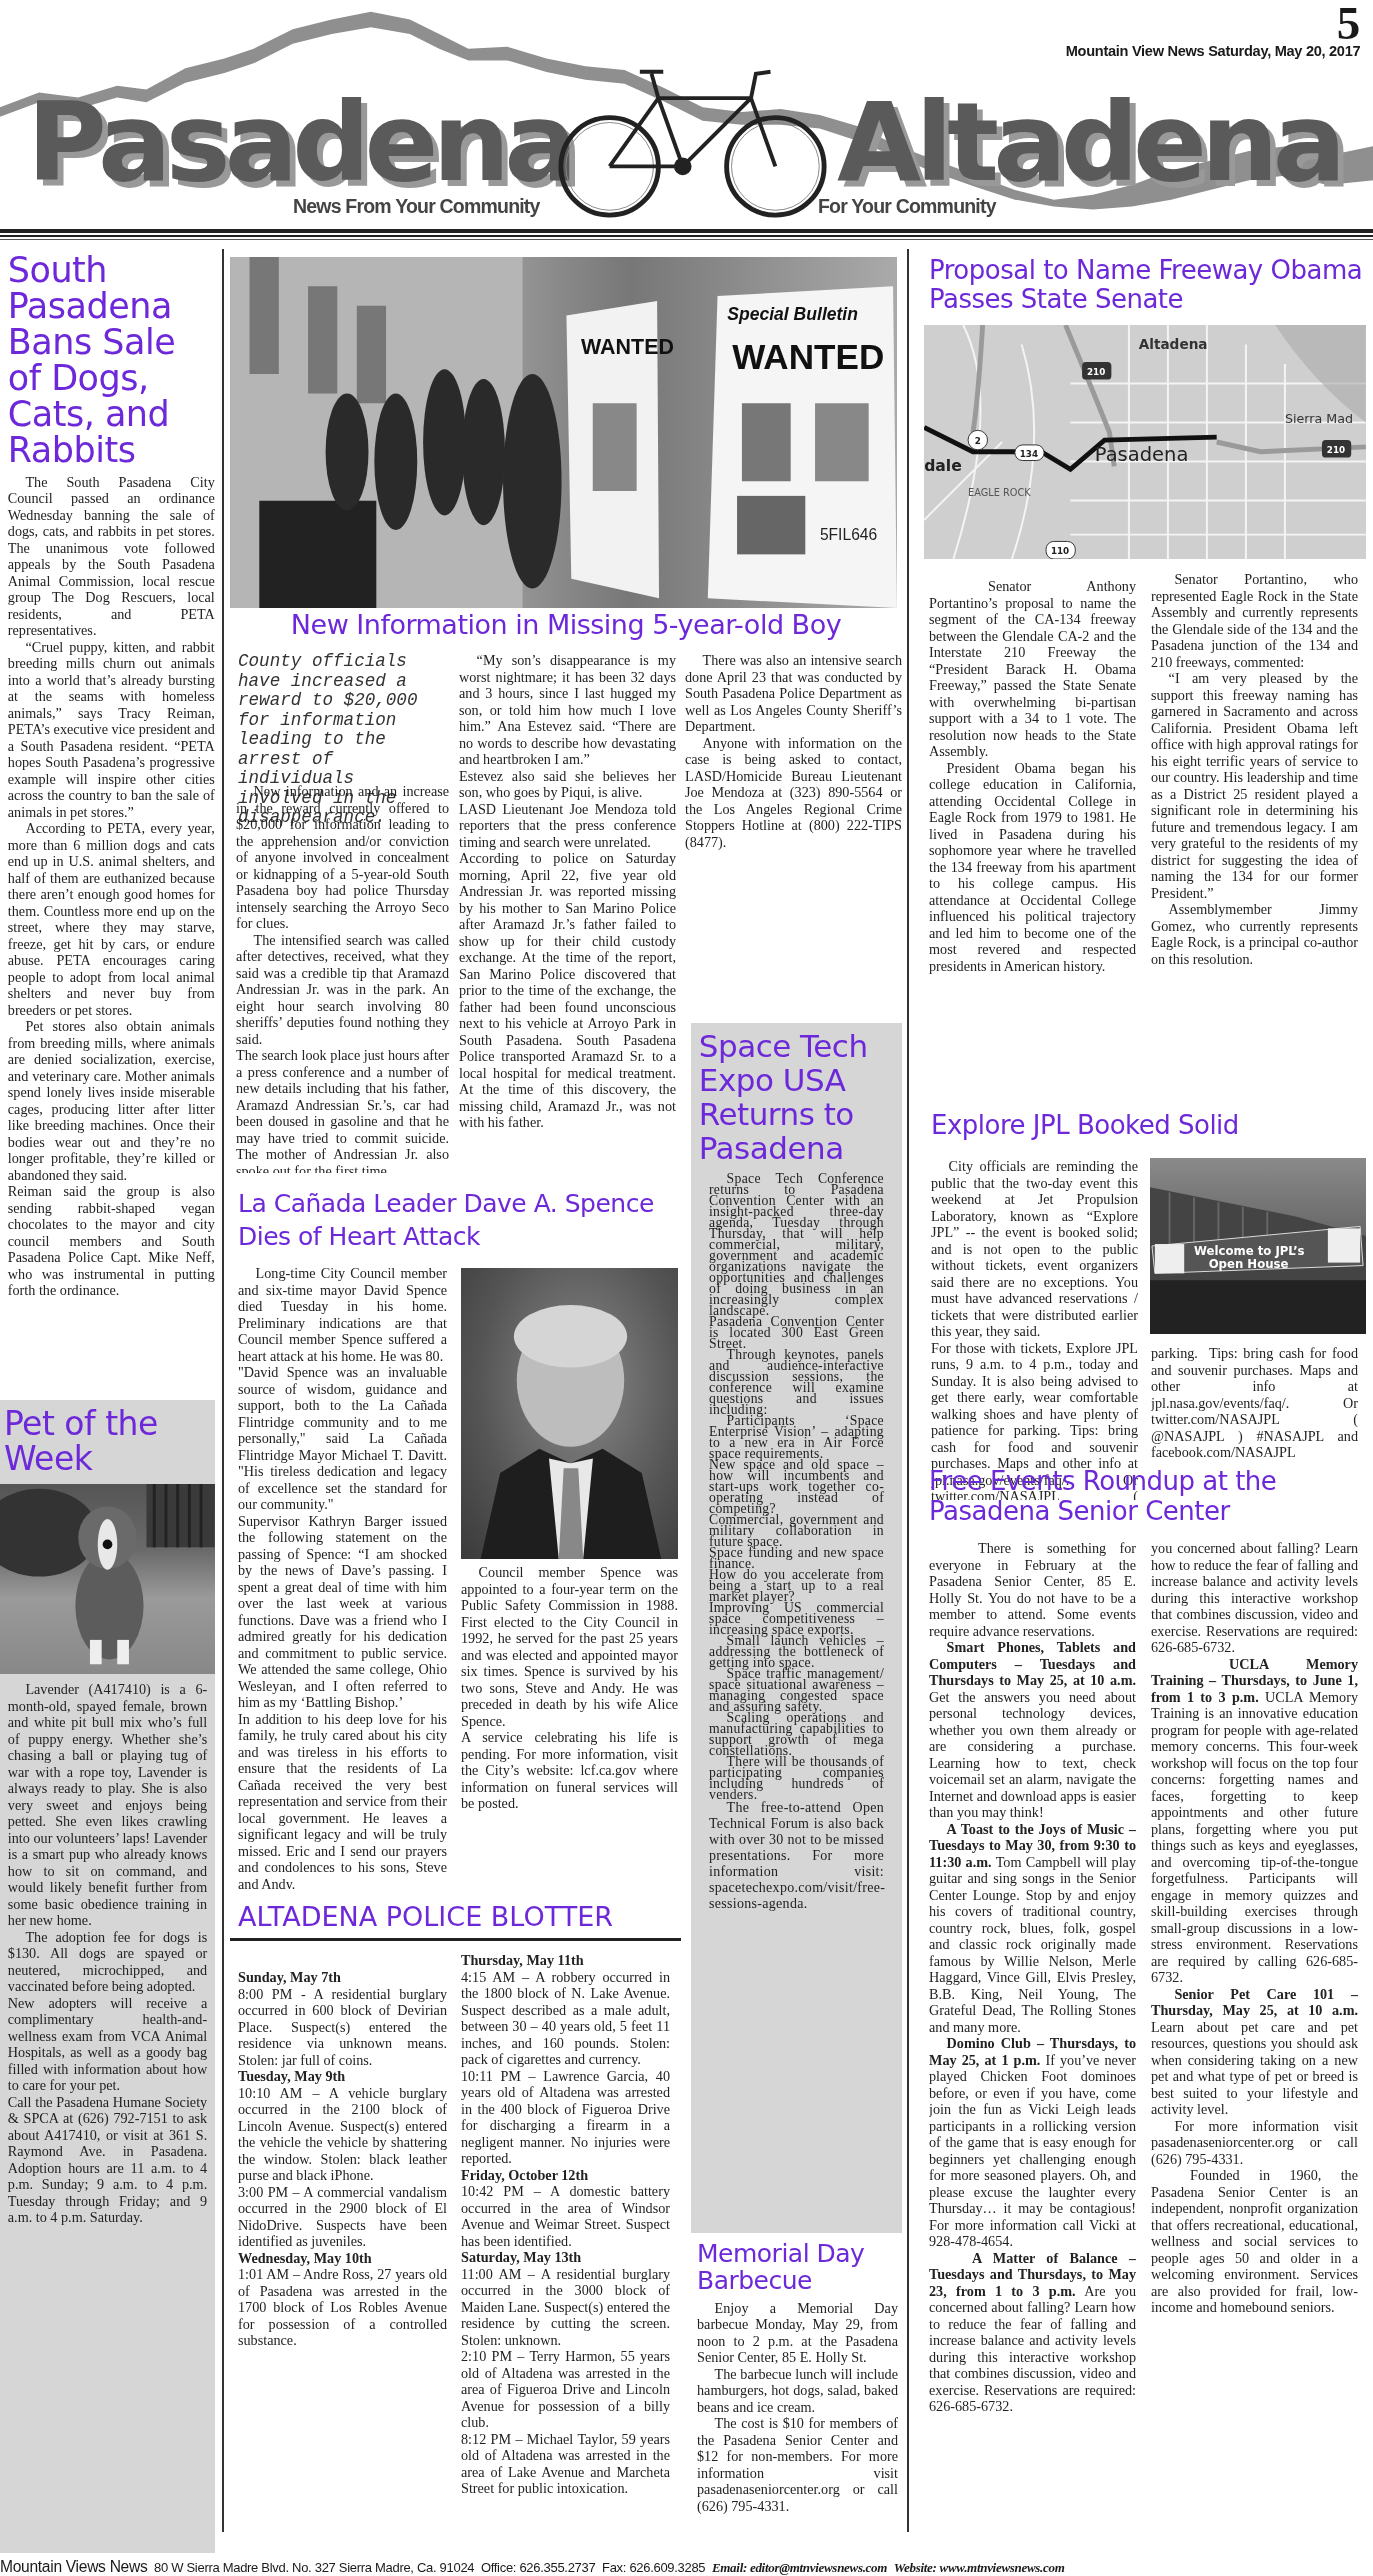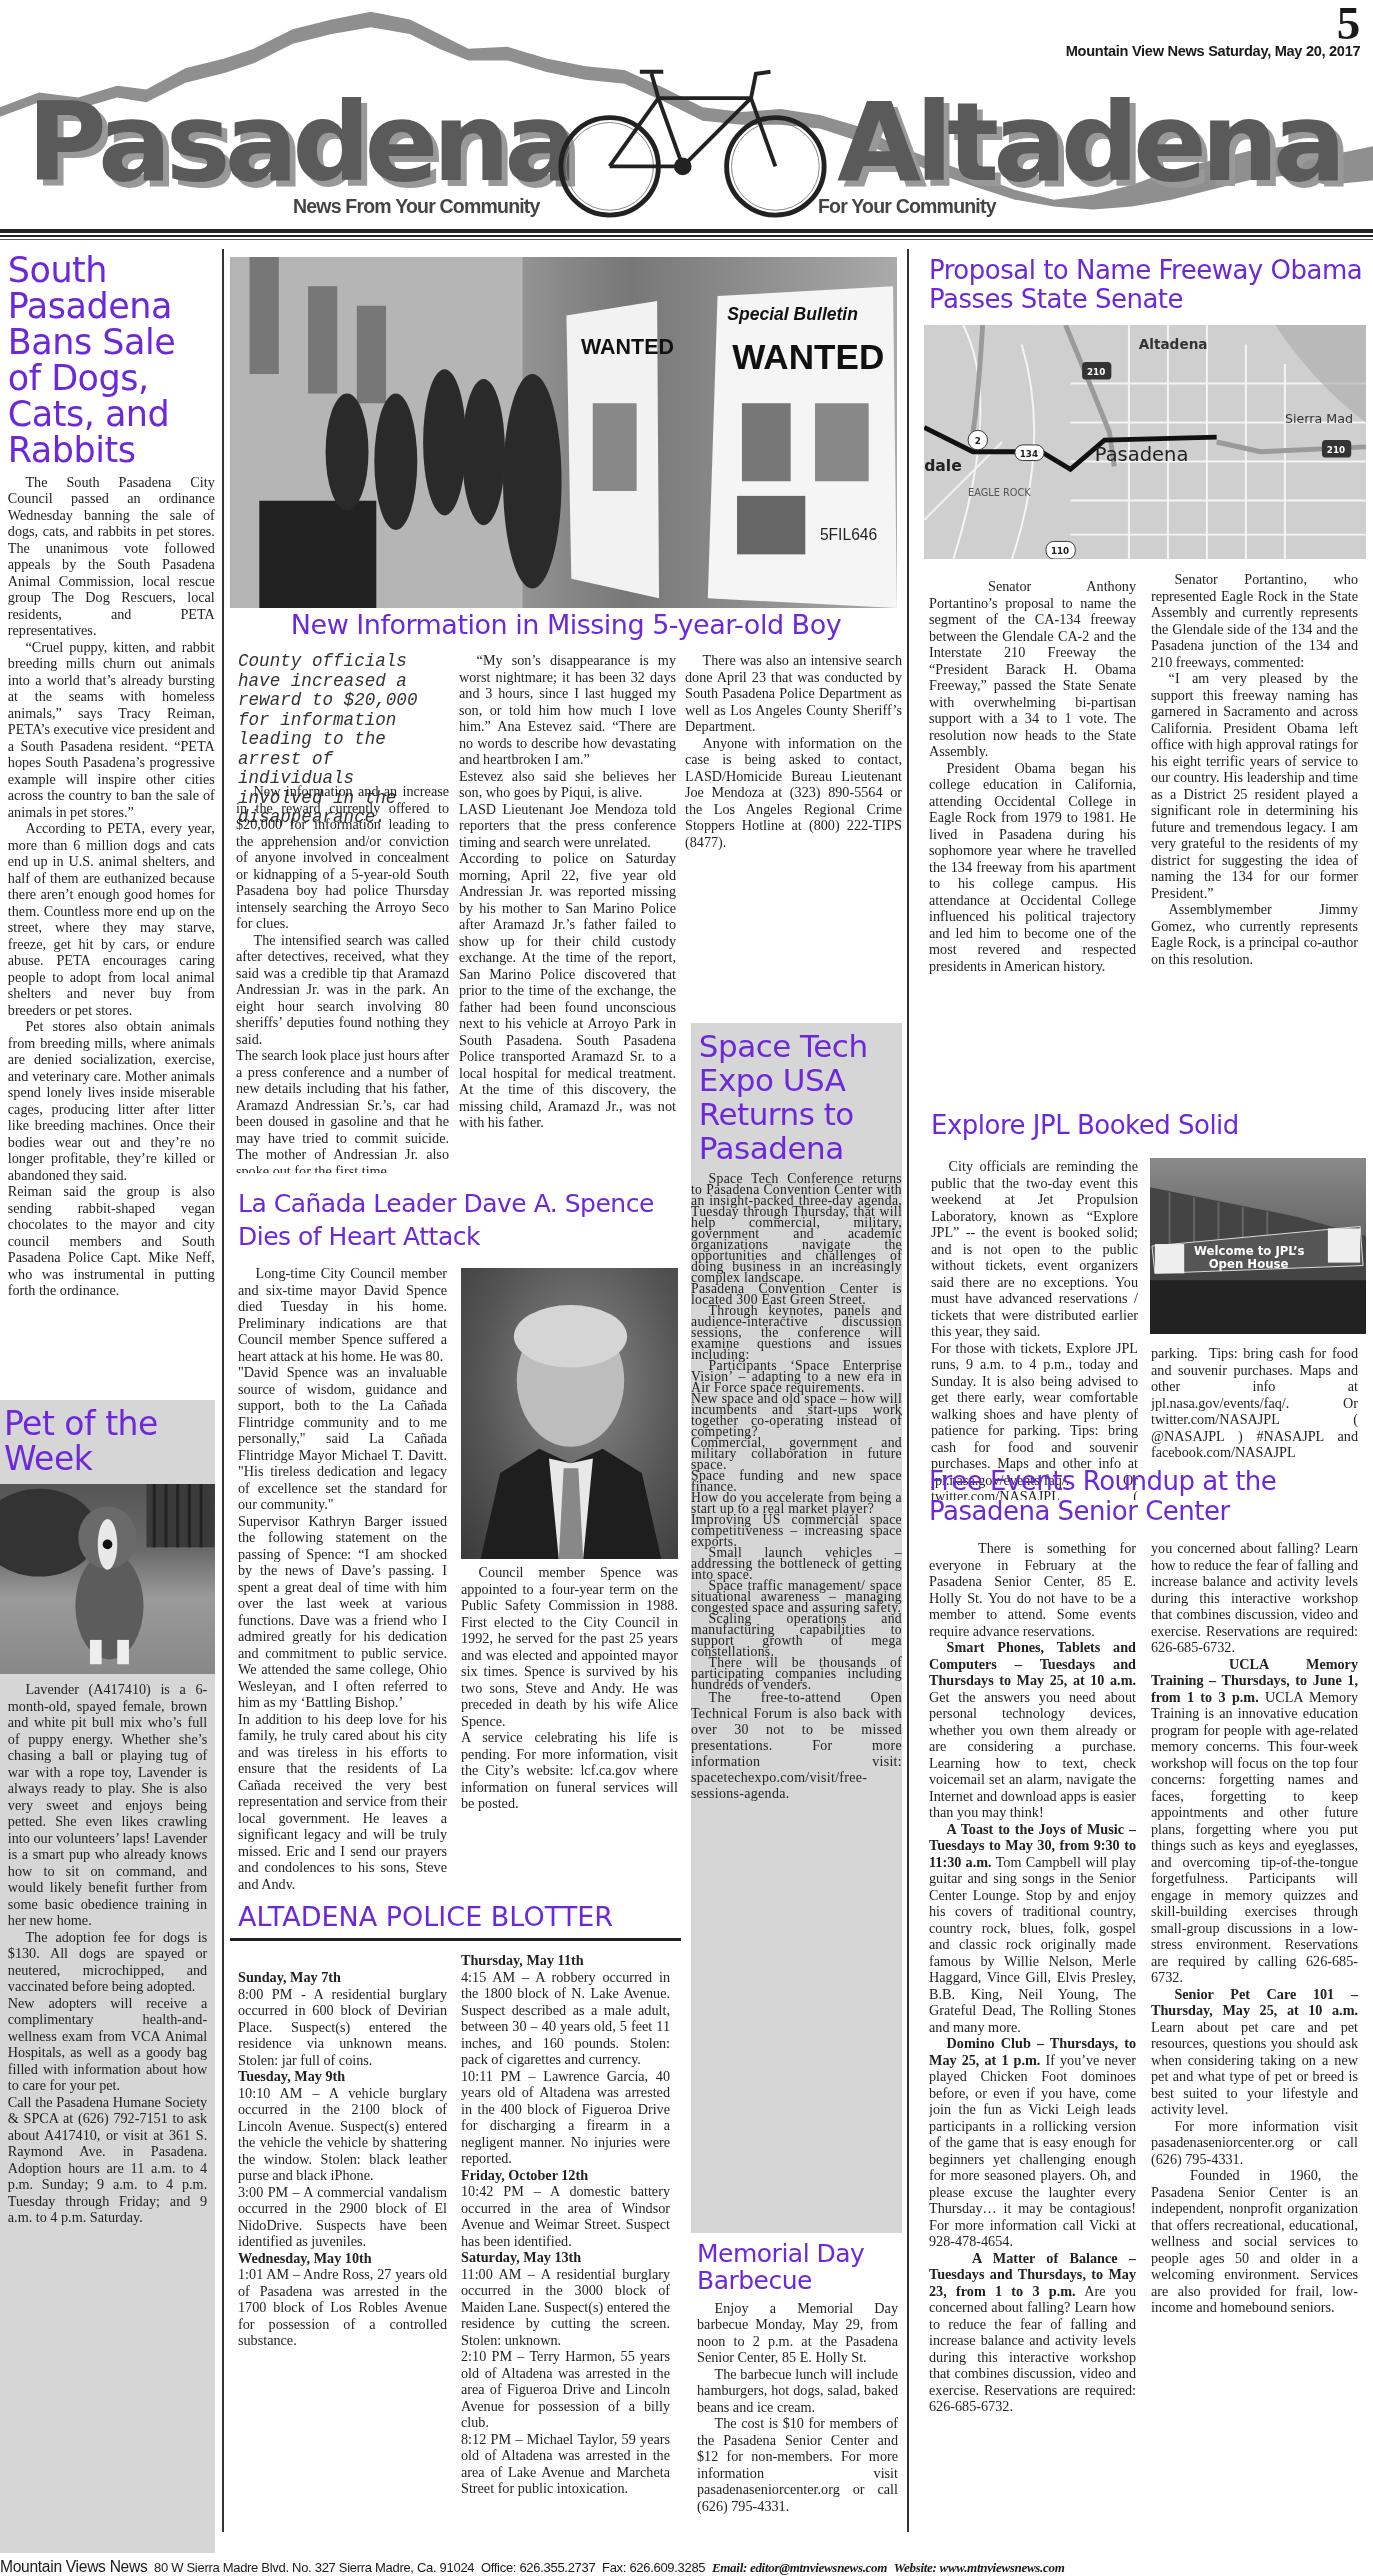--- a/index.html
+++ b/index.html
@@ -179,21 +179,21 @@
   <div class="blot-day">Friday, October 12th</div>
   <div>10:42 PM – A domestic battery occurred in the area of Windsor Avenue and Weimar Street. Suspect has been identified.</div>
   <div class="blot-day">Saturday, May 13th</div>
   <div>11:00 AM – A residential burglary occurred in the 3000 block of Maiden Lane. Suspect(s) entered the residence by cutting the screen. Stolen: unknown.</div>
   <div>2:10 PM – Terry Harmon, 55 years old of Altadena was arrested in the area of Figueroa Drive and Lincoln Avenue for possession of a billy club.</div>
   <div>8:12 PM – Michael Taylor, 59 years old of Altadena was arrested in the area of Lake Avenue and Marcheta Street for public intoxication.</div>
 </div>
 
 <div class="abs gray" style="left:691px;top:1023px;width:211px;height:1210px">
   <div class="hd" style="font-size:31px;line-height:34px;padding:5.9px 7.8px 7.8px">Space Tech Expo USA Returns to Pasadena</div>
-  <div class="body" style="padding:0 0;font-size:13.7px;line-height:10.7px;letter-spacing:0.3px">
+  <div class="body" style="padding:0 18px;font-size:13.7px;line-height:10.7px;letter-spacing:0.3px">
     <p style="line-height:11px">Space Tech Conference returns to Pasadena Convention Center with an insight-packed three-day agenda, Tuesday through Thursday, that will help commercial, military, government and academic organizations navigate the opportunities and challenges of doing business in an increasingly complex landscape.</p>
     <p class="ni" style="line-height:11px">Pasadena Convention Center is located 300 East Green Street.</p>
     <p style="line-height:11px">Through keynotes, panels and audience-interactive discussion sessions, the conference will examine questions and issues including:</p>
     <p style="line-height:11px">Participants ‘Space Enterprise Vision’ – adapting to a new era in Air Force space requirements.</p>
     <p class="ni" style="line-height:11px">New space and old space – how will incumbents and start-ups work together co-operating instead of competing?</p>
     <p class="ni" style="line-height:11px">Commercial, government and military collaboration in future space.</p>
     <p class="ni" style="line-height:11px">Space funding and new space finance.</p>
     <p class="ni" style="line-height:11px">How do you accelerate from being a start up to a real market player?</p>
     <p class="ni" style="line-height:11px">Improving US commercial space competitiveness – increasing space exports.</p>
     <p style="line-height:11px">Small launch vehicles – addressing the bottleneck of getting into space.</p>

